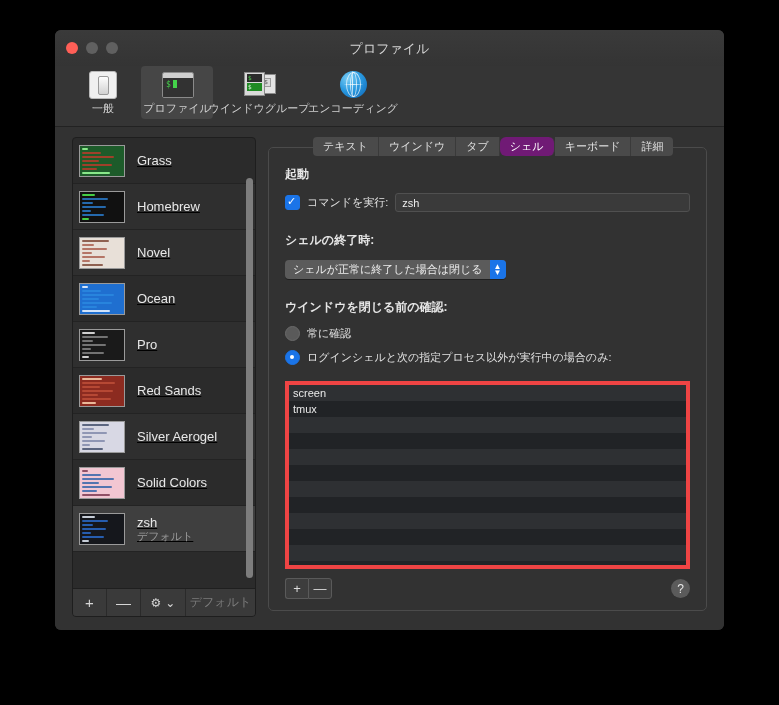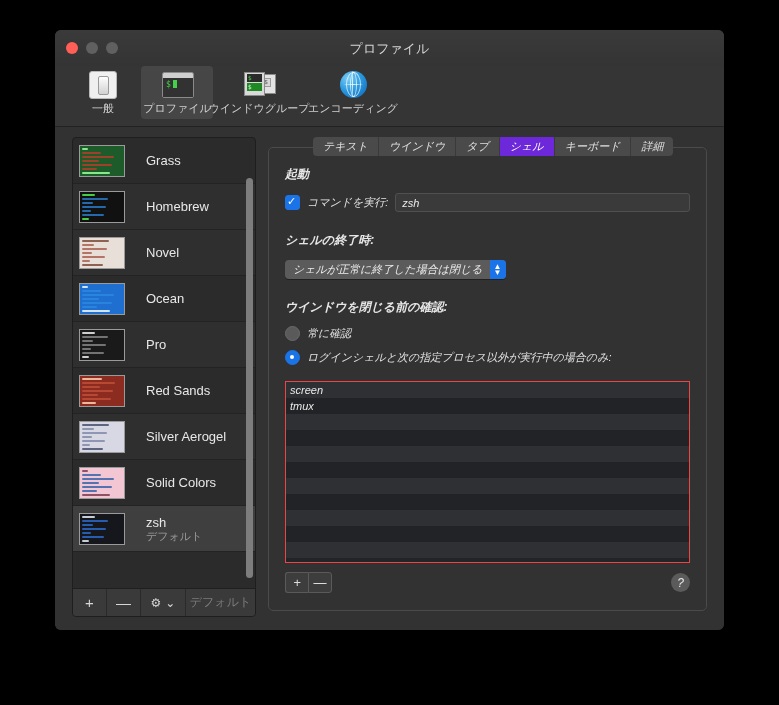--- a/index.html
+++ b/index.html
@@ -117,22 +117,22 @@
   .body { display: flex; height: 504px; background: #323232; }
 
   
   .sidebar {
     width: 182px; margin: 10px 0 0 17px; height: 478px;
     background: #2b2b2b; border: 1px solid #1e1e1e; border-radius: 4px;
     display: flex; flex-direction: column; overflow: hidden; position: relative;
   }
   .plist { flex: 1; overflow: hidden; position: relative; }
   .prow {
-    height: 45px; display: flex; align-items: center; gap: 21px;
-    padding-left: 6px; border-bottom: 1px solid #232323; position: relative;
+    height: 45px; display: flex; align-items: center; gap: 12px;
+    padding-left: 6px; border-bottom: 1px solid #232323; position: relative; text-decoration: underline;
   }
   .prow.alt { background: #2f2f2f; }
   .prow.sel { background: #3f3f3f; }
   .thumb {
     width: 44px; height: 30px; border: 1px solid #9a9a9a;
     position: relative; overflow: hidden; flex: none;
   }
   .thumb .tl { position: absolute; height: 2px; border-radius: 1px; }
   .pname { font-size: 13px; color: #e8e8e8; line-height: 15px; }
   .psub { font-size: 11px; color: #9a9a9a; line-height: 13px; }
@@ -153,32 +153,32 @@
     width: 33px; display: flex; align-items: center; justify-content: center;
     color: #d6d6d6; font-size: 15px; border-right: 1px solid #2a2a2a;
   }
   .sf-btn.gear { width: 44px; gap: 4px; font-size: 12px; }
   .sf-default {
     flex: 1; display: flex; align-items: center; justify-content: center;
     font-size: 12px; color: #7c7c7c;
   }
 
   
-  .pane { flex: 1; margin: 10px 17px 0 12px; position: relative; font-style: italic; }
+  .pane { flex: 1; margin: 10px 17px 0 12px; position: relative; }
   .tabbar {
     position: absolute; left: 45px; top: 0; display: flex; z-index: 3;
   }
   .tab {
     height: 19px; padding: 0 10px; display: flex; align-items: center;
     font-size: 11px; color: #e0e0e0; background: #4a4a4a;
     border-right: 1px solid #3a3a3a;
   }
   .tab:first-child { border-radius: 4px 0 0 4px; }
   .tab:last-child { border-radius: 0 4px 4px 0; border-right: none; }
-  .tab.active { background: #6d28d9; color: #fff; }
+  .tab.active { background: #701a75; color: #fff; border-radius: 6px; }
 
   .tabbox {
     position: absolute; left: 0; top: 10px; right: 0; height: 464px;
     border: 1px solid #4b4b4b; border-radius: 5px; background: #323232;
     padding: 18px 16px 0 16px; box-sizing: border-box;
   }
 
   .sect-title { font-size: 12px; font-weight: bold; color: #e6e6e6; margin-bottom: 10px; }
   .row { display: flex; align-items: center; gap: 7px; margin-bottom: 9px; }
 
@@ -215,21 +215,21 @@
     width: 13px; height: 13px; border-radius: 50%; flex: none;
     background: #5a5a5a; border: 1px solid #6a6a6a; position: relative;
   }
   .rb.on { background: #1a74e8; border-color: #1a74e8; }
   .rb.on::after {
     content: ""; position: absolute; left: 4px; top: 4px;
     width: 4px; height: 4px; border-radius: 50%; background: #fff;
   }
 
   .listbox {
-    margin-top: 16px; height: 180px; border: 1px solid #ef4444;
+    margin-top: 16px; height: 180px; border: 4px solid #ef4444;
     background: #222427; overflow: hidden;
   }
   .lrow {
     height: 16px; font-size: 11px; color: #e9e9e9;
     padding-left: 4px; line-height: 16px; box-sizing: border-box;
   }
   .lrow.odd { background: #2e3033; }
   .lrow.even { background: #212326; }
 
   .listfoot { margin-top: 9px; display: flex; align-items: center; }

